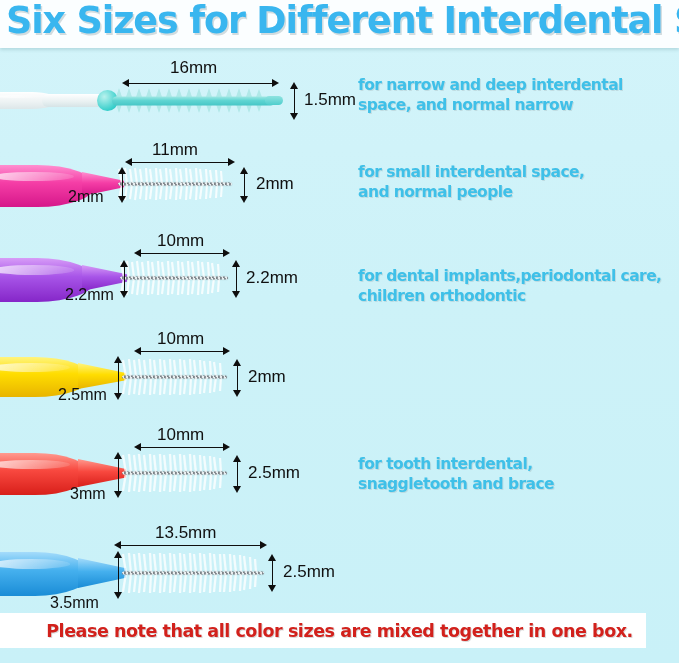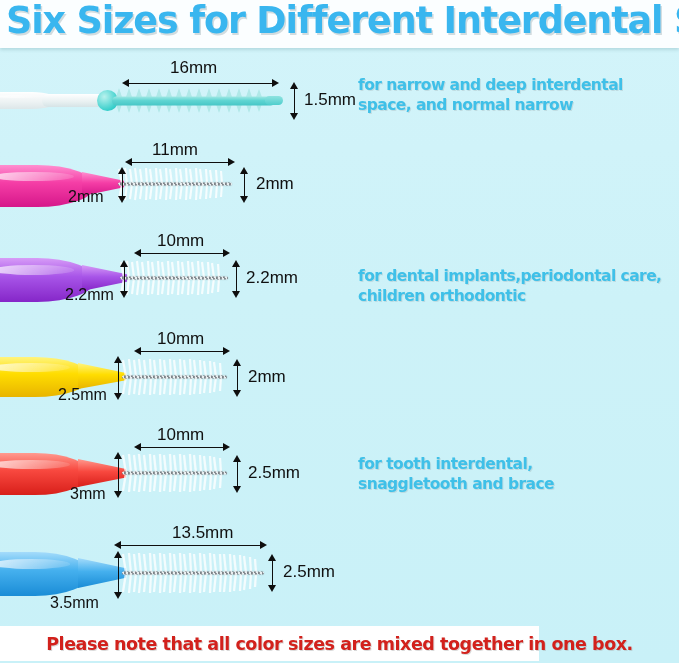--- a/index.html
+++ b/index.html
@@ -26,22 +26,23 @@
     line-height:48px;
     color:#39b6ef;
     white-space:nowrap;
     text-shadow:1.5px 1.5px 0 rgba(150,170,175,.40);
     transform:scaleX(.985);
     transform-origin:left center;
   }
 
   
   .note-band{
-    position:absolute;left:0;bottom:2px;width:539px;height:35px;
+    position:absolute;left:0;bottom:15px;width:619px;height:35px;
     background:#ffffff;
+    padding-left:27px;
   }
   .note-text{
     position:absolute;left:0;top:0;width:679px;height:35px;
     display:flex;align-items:center;justify-content:center;
     font-family:"DejaVu Sans", sans-serif;
     font-weight:bold;font-size:17.5px;letter-spacing:-.45px;
     color:#d2211c;
     text-shadow:1px 1px 0 rgba(170,170,170,.45);
     white-space:nowrap;
   }
@@ -268,20 +269,22 @@
           <div class="av b"></div>
       </div>
       <div class="dim-label" style="left:256px;top:24px;">2mm</div>
       <div class="dim-v" style="left:118px;top:17px;height:36px;">
         <div class="av t"></div>
           <div class="line"></div>
           <div class="av b"></div>
       </div>
       <div class="dim-label small" style="left:68px;top:38px;">2mm</div>
     </div>
+    <div class="desc" style="top:12px;">for small interdental space,
+and normal people</div>
   </div>
 
   <div class="row" style="top:240px;height:85px;">
     <div class="pic">
       <div class="handle" style="left:-10px;top:18px;width:105px;height:44px;">
         <div class="body" style="background:linear-gradient(180deg,#d79cf7,#a855e8 42%,#8526c8);"></div>
         <div class="gloss"></div>
       </div>
       <div style="position:absolute;left:82px;top:25px;width:45px;height:26px;
                   background:linear-gradient(180deg,#d79cf7,#a855e8 45%,#8526c8);
@@ -580,21 +583,21 @@
               <line x1="134" y1="21" x2="133" y2="35"></line>
           </g>
         </svg>
         <div class="wire"></div>
       </div>
       <div class="dim-h" style="left:114px;top:13px;width:153px;">
         <div class="ah l"></div>
           <div class="line"></div>
           <div class="ah r"></div>
       </div>
-      <div class="dim-label" style="left:172px;top:-5px;">13.5mm</div>
+      <div class="dim-label" style="left:155px;top:-5px;">13.5mm</div>
       <div class="dim-v" style="left:268px;top:26px;height:38px;">
         <div class="av t"></div>
           <div class="line"></div>
           <div class="av b"></div>
       </div>
       <div class="dim-label" style="left:283px;top:34px;">2.5mm</div>
       <div class="dim-v" style="left:114px;top:23px;height:48px;">
         <div class="av t"></div>
           <div class="line"></div>
           <div class="av b"></div>

